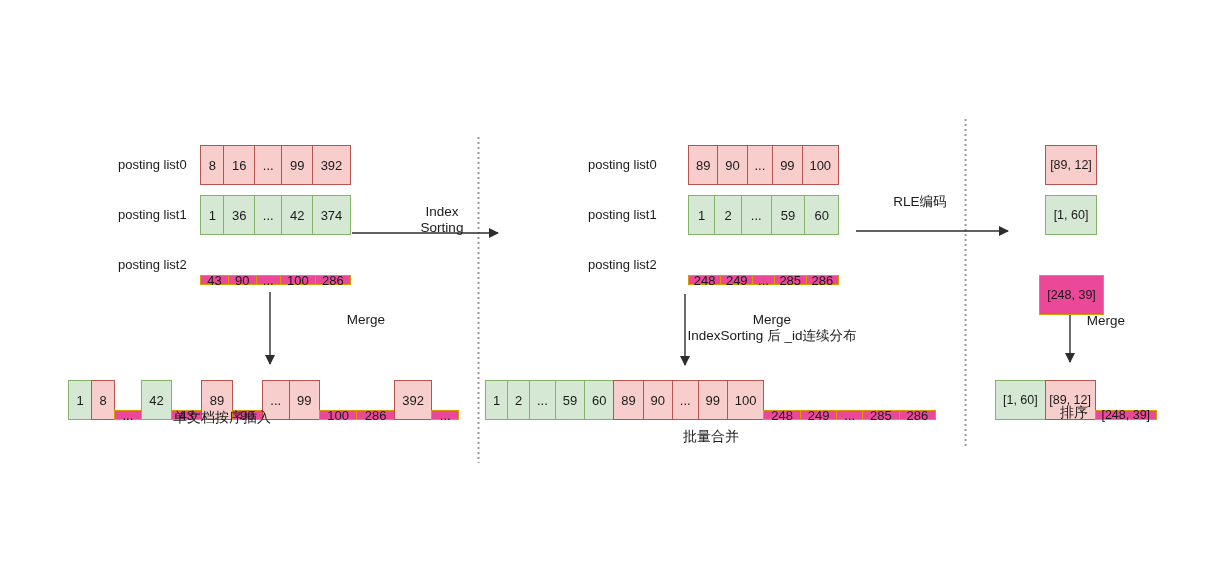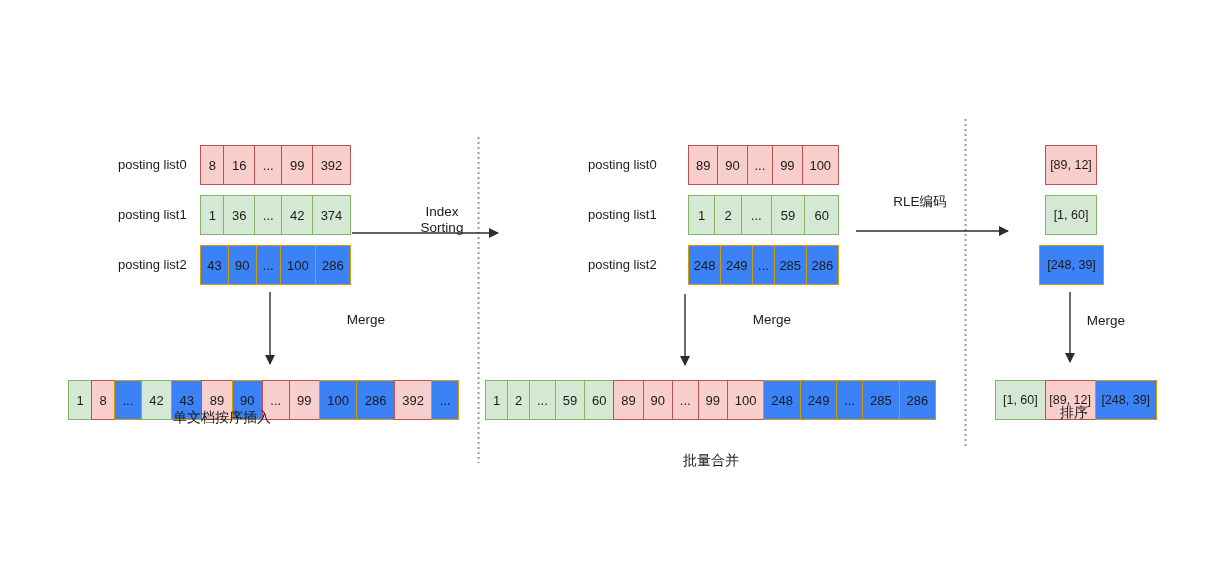--- a/index.html
+++ b/index.html
@@ -6,21 +6,21 @@
   .canvas{position:relative;width:1209px;height:580px;background:#fff;overflow:hidden;
           font-family:"Liberation Sans","DejaVu Sans",sans-serif;color:#1a1a1a;}
   .pl-row{position:absolute;display:flex;height:40px;}
   .cell{flex:1 1 auto;margin-left:-1px;box-sizing:border-box;border:1px solid #bbb;
         display:flex;align-items:center;justify-content:center;font-size:13px;}
   .cell:first-child{margin-left:0;}
   .box{position:absolute;height:40px;box-sizing:border-box;border:1px solid #bbb;
        display:flex;align-items:center;justify-content:center;font-size:12.5px;}
   [data-color="pink"]{background:#f8cecc;border-color:#b85450;}
   [data-color="green"]{background:#d5e8d4;border-color:#82b366;}
-  [data-color="orange"]{background:#3b82f6;border-color:#d79b00;}
+  [data-color="orange"]{background:#ec4899;border-color:#d79b00;margin-top:30px;}
   .row-label{position:absolute;height:40px;line-height:40px;font-size:13px;white-space:nowrap;}
   .txt{position:absolute;text-align:center;font-size:13.5px;line-height:16px;}
   .caption{position:absolute;text-align:center;font-size:14px;}
   .cellsm{font-size:12.5px;}
   svg.overlay{position:absolute;left:0;top:0;pointer-events:none;}
 </style>
 </head>
 <body>
 
 <div class="canvas">
@@ -115,40 +115,41 @@
     <div class="cell" data-color="orange">249</div>
     <div class="cell" data-color="orange">...</div>
     <div class="cell" data-color="orange">285</div>
     <div class="cell" data-color="orange">286</div>
   </div>
 
   <div class="txt" style="left:870px;top:194px;width:100px;">RLE编码</div>
 
   <div class="txt" style="left:622px;top:312px;width:300px;">
     <div>Merge</div>
+    <div>IndexSorting 后 _id连续分布</div>
   </div>
 
   <div class="pl-row" style="left:485px;top:380px;width:451px;">
     <div class="cell" data-color="green">1</div>
     <div class="cell" data-color="green">2</div>
     <div class="cell" data-color="green">...</div>
     <div class="cell" data-color="green">59</div>
     <div class="cell" data-color="green">60</div>
     <div class="cell" data-color="pink">89</div>
     <div class="cell" data-color="pink">90</div>
     <div class="cell" data-color="pink">...</div>
     <div class="cell" data-color="pink">99</div>
     <div class="cell" data-color="pink">100</div>
     <div class="cell" data-color="orange">248</div>
     <div class="cell" data-color="orange">249</div>
     <div class="cell" data-color="orange">...</div>
     <div class="cell" data-color="orange">285</div>
     <div class="cell" data-color="orange">286</div>
   </div>
-  <div class="caption" style="left:611px;top:452px;width:200px;">批量合并</div>
+  <div class="caption" style="left:611px;top:428px;width:200px;">批量合并</div>
 
   <div class="box" style="left:1045px;top:145px;width:52px;" data-color="pink">[89, 12]</div>
   <div class="box" style="left:1045px;top:195px;width:52px;" data-color="green">[1, 60]</div>
   <div class="box" style="left:1039px;top:245px;width:65px;" data-color="orange">[248, 39]</div>
 
   <div class="txt" style="left:1056px;top:313px;width:100px;">Merge</div>
 
   <div class="pl-row" style="left:995px;top:380px;width:162px;">
     <div class="cell cellsm" style="flex:1;" data-color="green">[1, 60]</div>
     <div class="cell cellsm" style="flex:1;" data-color="pink">[89, 12]</div>

